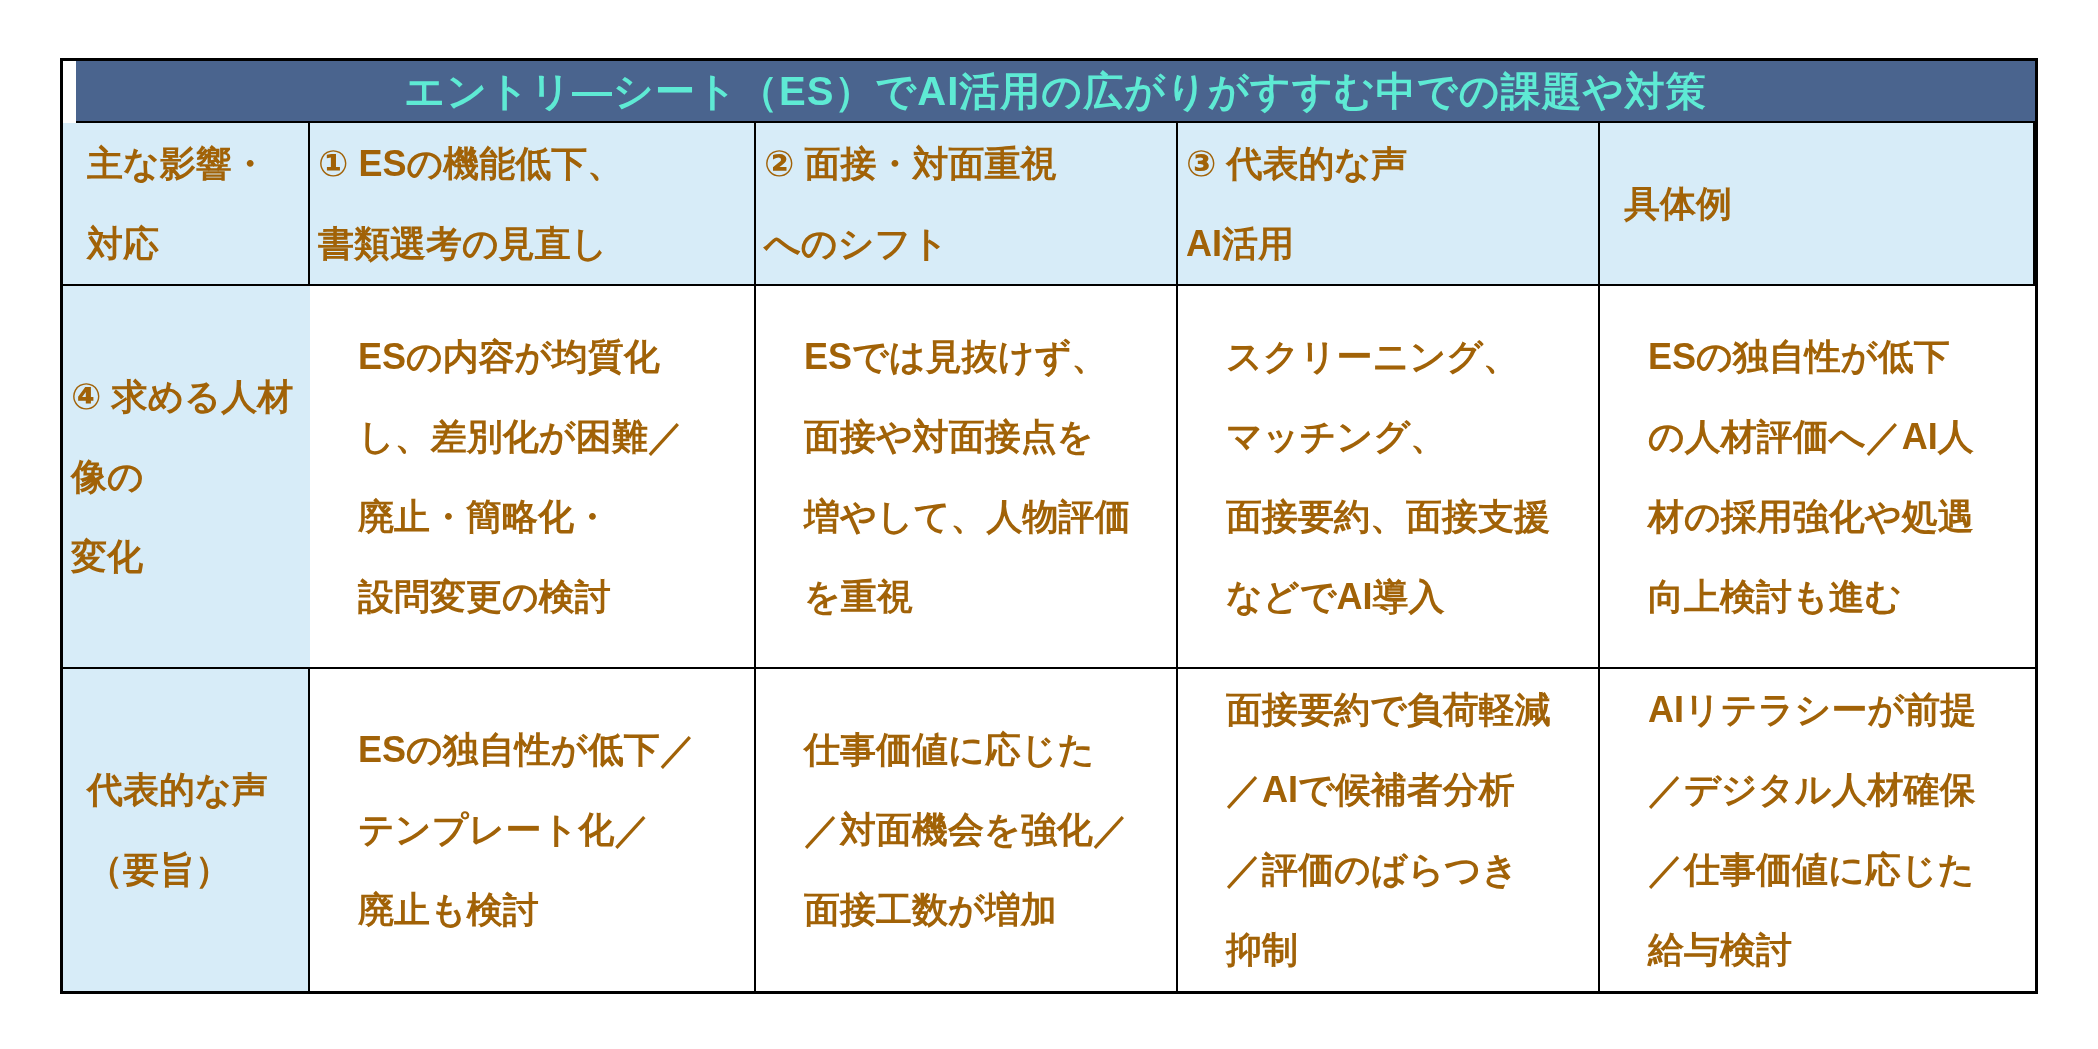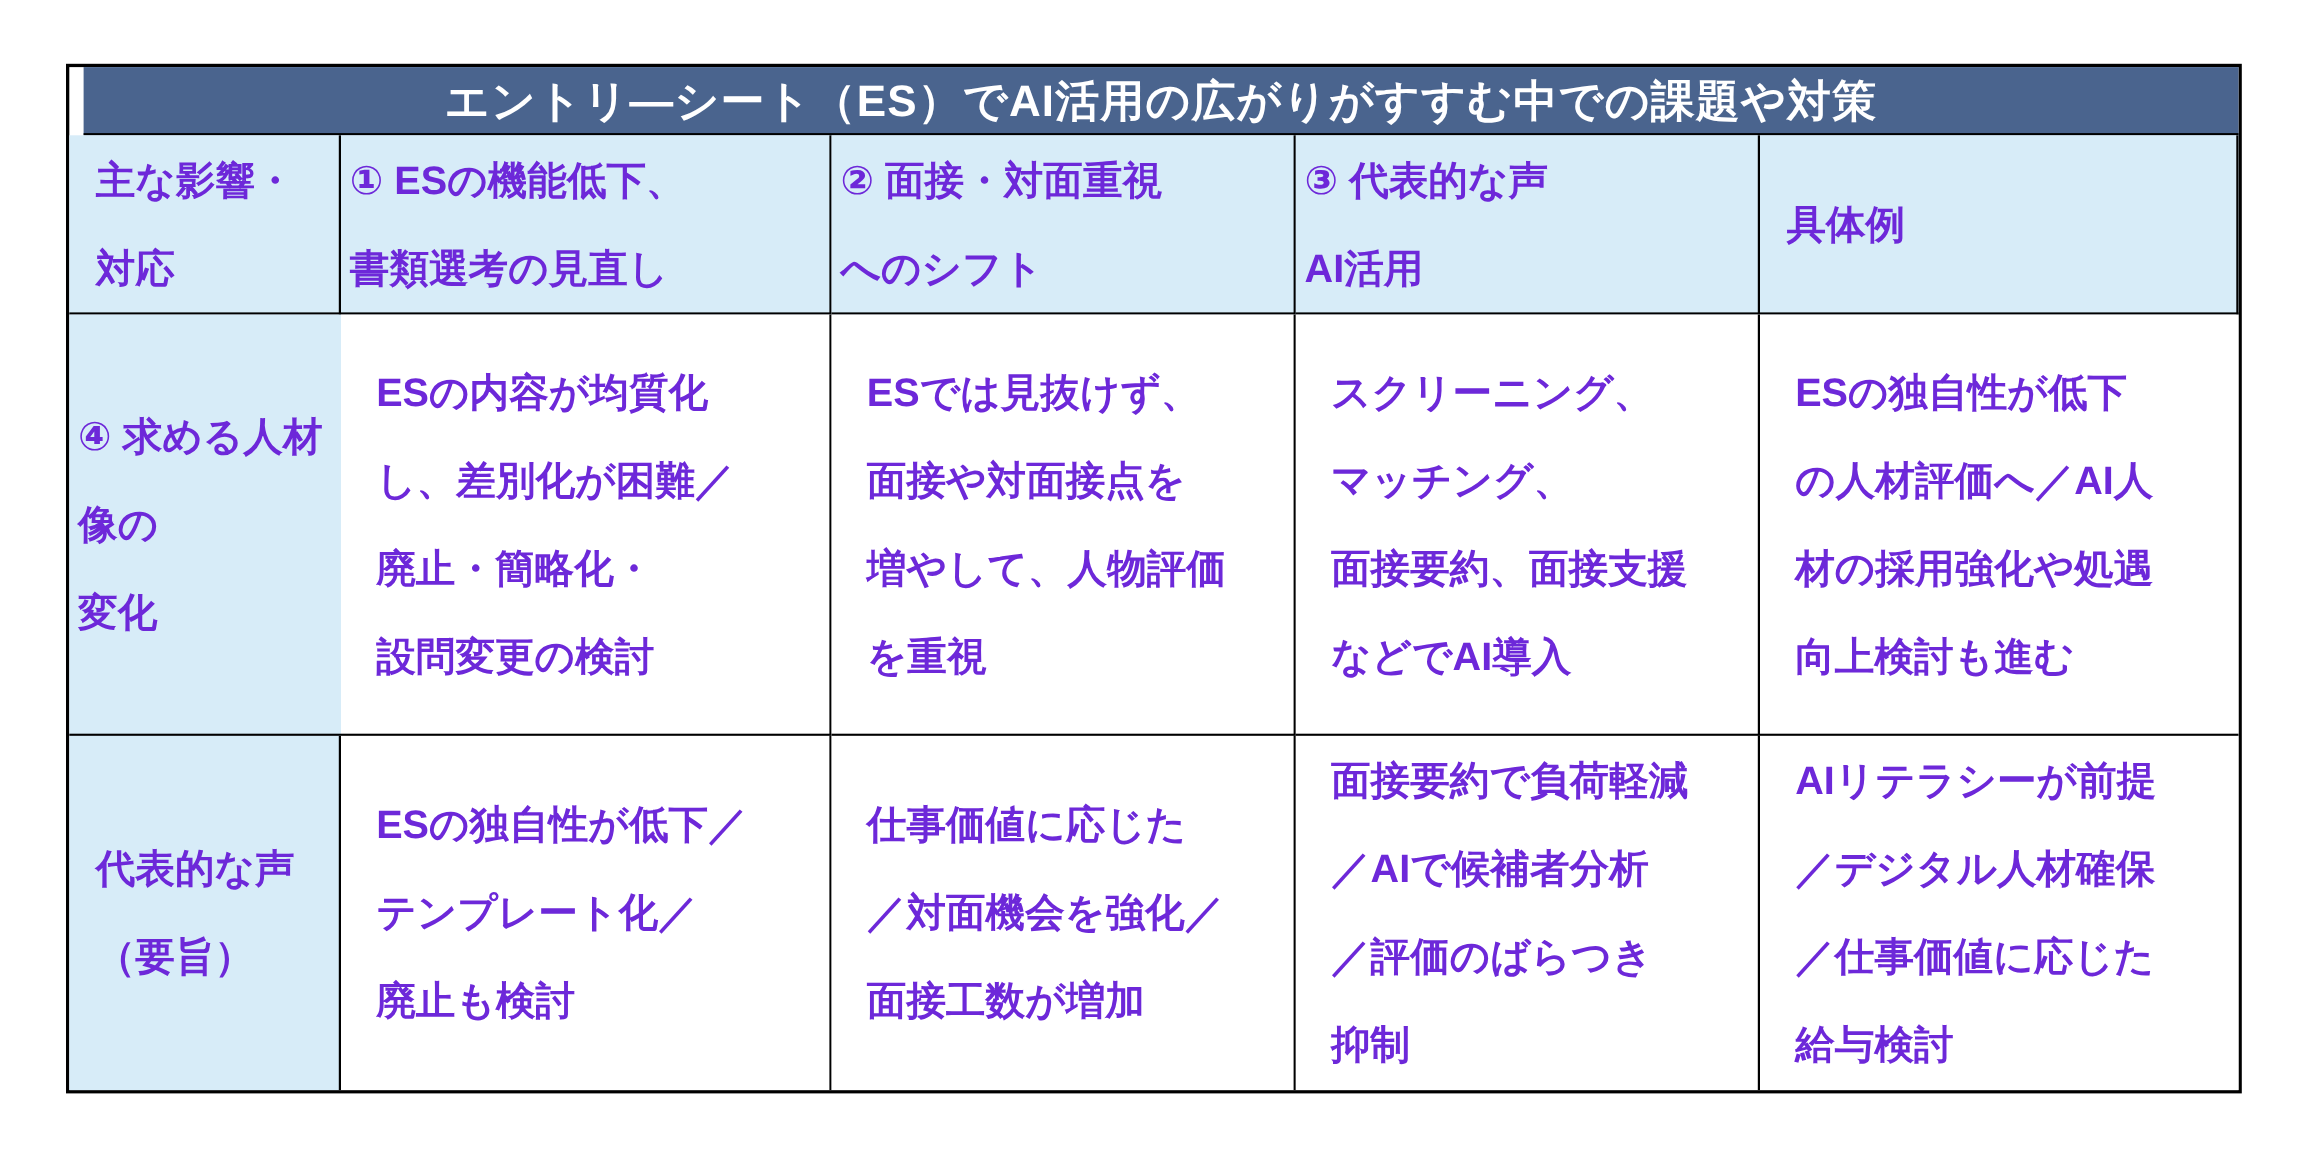--- a/index.html
+++ b/index.html
@@ -27,32 +27,32 @@
     box-sizing: content-box;
   }
   .cell {
     border-right: 2px solid #000000;
     border-bottom: 2px solid #000000;
     box-sizing: border-box;
     display: flex;
     flex-direction: column;
     justify-content: center;
     font-weight: 700;
-    color: #6d28d9;
+    color: #a16207;
     font-size: 36px;
     line-height: 80px;
     white-space: pre-line;
     overflow: hidden;
   }
   .cell.last-col { border-right: none; }
   .cell.last-row { border-bottom: none; }
   .title-cell {
     grid-column: 1 / -1;
     background: #4a648e;
-    color: #ffffff;
+    color: #5eead4;
     border-bottom: 2px solid #000000;
     box-sizing: border-box;
     display: flex;
     align-items: center;
     justify-content: center;
     font-size: 40px;
     font-weight: 700;
     letter-spacing: 1px;
     white-space: nowrap;
     margin-left: 13px;
@@ -64,21 +64,21 @@
     text-align: left;
   }
   .col-header {
     background: #d7ecf8;
     text-align: left;
     padding: 0 8px;
   }
   .body-cell {
     background: #ffffff;
     text-align: left;
-    padding-left: 32px;
+    padding-left: 48px;
     padding-right: 16px;
   }
 </style>
 </head>
 <body>
 
 <div class="page">
   <div class="table">
 
     <div class="title-cell">エントリ―シート（ES）でAI活用の広がりがすすむ中での課題や対策</div>

